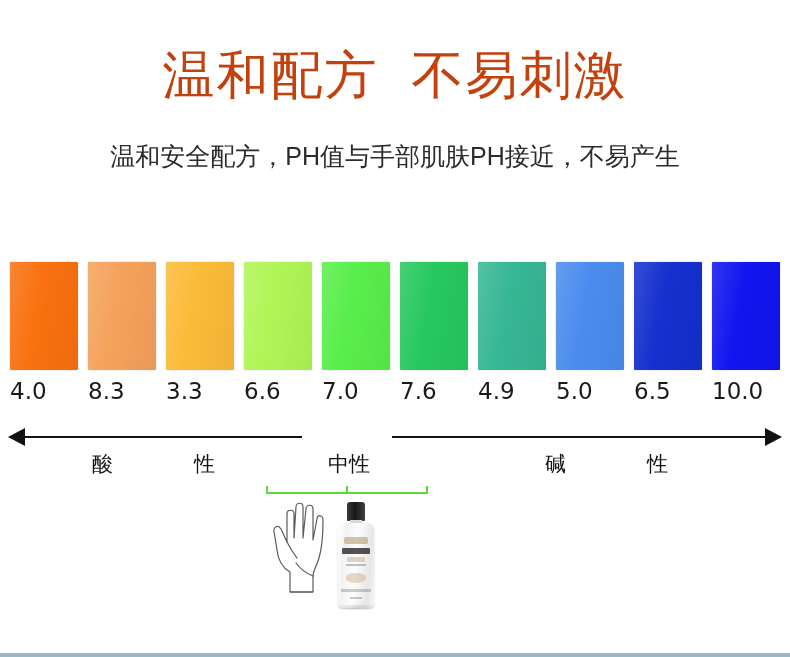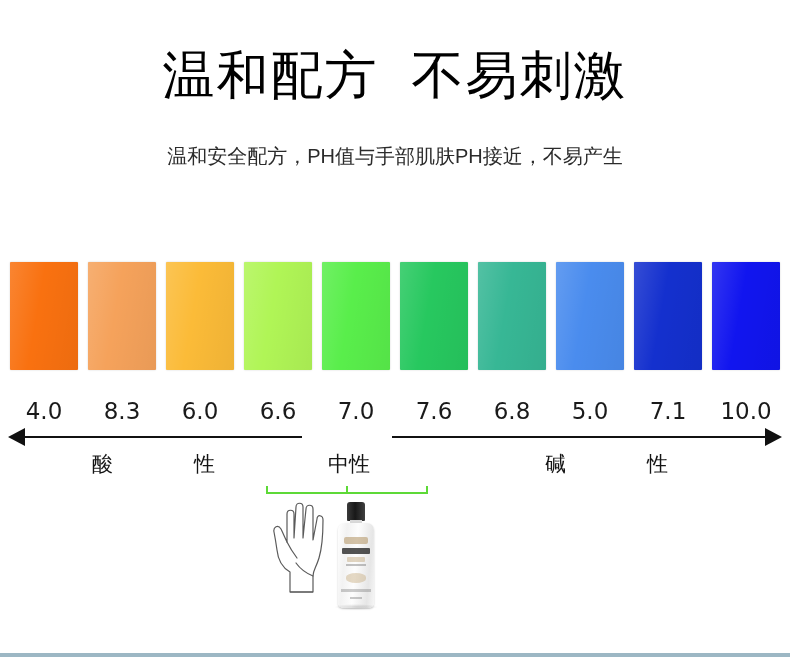--- a/index.html
+++ b/index.html
@@ -17,21 +17,21 @@
     text-align:center;
     font-size:52px; line-height:62px;
     color:#5FB4DC;
     letter-spacing:2px;
     white-space:pre;
     font-weight:400;
   }
   .subtitle {
     position:absolute; top:138px; left:45px; width:700px;
     text-align:center;
-    font-size:20px; line-height:36px;
+    font-size:25px; line-height:36px;
     color:#2b2b2b;
   }
   .subtitle .l2 { display:block; }
 
   
   #swatch-strip {
     position:absolute; top:262px; left:10px;
     width:770px; height:108px;
     display:flex; justify-content:space-between;
   }
@@ -48,24 +48,23 @@
     border-radius:1px;
   }
 
   
   #ph-labels {
     position:absolute; top:378px; left:10px;
     width:770px; height:28px;
     display:flex; justify-content:space-between;
   }
   .ph-label {
-    width:68px; text-align:center;
+    width:68px; 
     font-size:23px; color:#1a1a1a;
     font-family:"DejaVu Sans","Liberation Sans",sans-serif;
-    margin-top:20px;
   }
 
   
   #axis { position:absolute; top:424px; left:0; width:790px; height:26px; }
   .axis-line { position:absolute; top:12px; height:2px; background:#111; }
   .arrow-head { position:absolute; top:4px; width:0; height:0; }
   .arrow-left  { border-top:9px solid transparent; border-bottom:9px solid transparent; border-right:17px solid #111; left:8px; }
   .arrow-right { border-top:9px solid transparent; border-bottom:9px solid transparent; border-left:17px solid #111; right:8px; }
 
   
@@ -131,21 +130,21 @@
   }
 
   
   #bottom-bar { position:absolute; left:0; bottom:0; width:790px; height:4px; background:#9CB7C4; }
 </style>
 </head>
 <body>
 
 <div id="page">
 
-  <div class="title" style="color: #000000;">温和配方  不易刺激</div>
+  <div class="title" style="color: #c2410c;">温和配方  不易刺激</div>
 
   <div class="subtitle">
     <span>温和安全配方，PH值与手部肌肤PH接近，不易产生</span>
   </div>
 
   <div id="swatch-strip">
     <div class="swatch-cell">
         <div class="swatch" id="sw0" style="background: rgb(249, 113, 16);"></div>
       </div>
     <div class="swatch-cell">
@@ -173,27 +172,27 @@
         <div class="swatch" id="sw8" style="background: rgb(20, 48, 206);"></div>
       </div>
     <div class="swatch-cell">
         <div class="swatch" id="sw9" style="background: rgb(17, 21, 239);"></div>
       </div>
   </div>
 
   <div id="ph-labels">
     <div class="ph-label">4.0</div>
     <div class="ph-label">8.3</div>
-    <div class="ph-label">6.0</div>
+    <div class="ph-label">3.3</div>
     <div class="ph-label">6.6</div>
     <div class="ph-label">7.0</div>
     <div class="ph-label">7.6</div>
-    <div class="ph-label">6.8</div>
+    <div class="ph-label">4.9</div>
     <div class="ph-label">5.0</div>
-    <div class="ph-label">7.1</div>
+    <div class="ph-label">6.5</div>
     <div class="ph-label">10.0</div>
   </div>
 
   <div id="axis">
     <div class="arrow-head arrow-left" style="border-right-color: rgb(17, 17, 17);"></div>
     <div class="axis-line" id="axis-line-acid" style="left: 24px; width: 278px; background: rgb(17, 17, 17);"></div>
     <div class="axis-line" id="axis-line-base" style="left: 392px; width: 374px; background: rgb(17, 17, 17);"></div>
     <div class="arrow-head arrow-right" style="border-left-color: rgb(17, 17, 17);"></div>
   </div>
 

